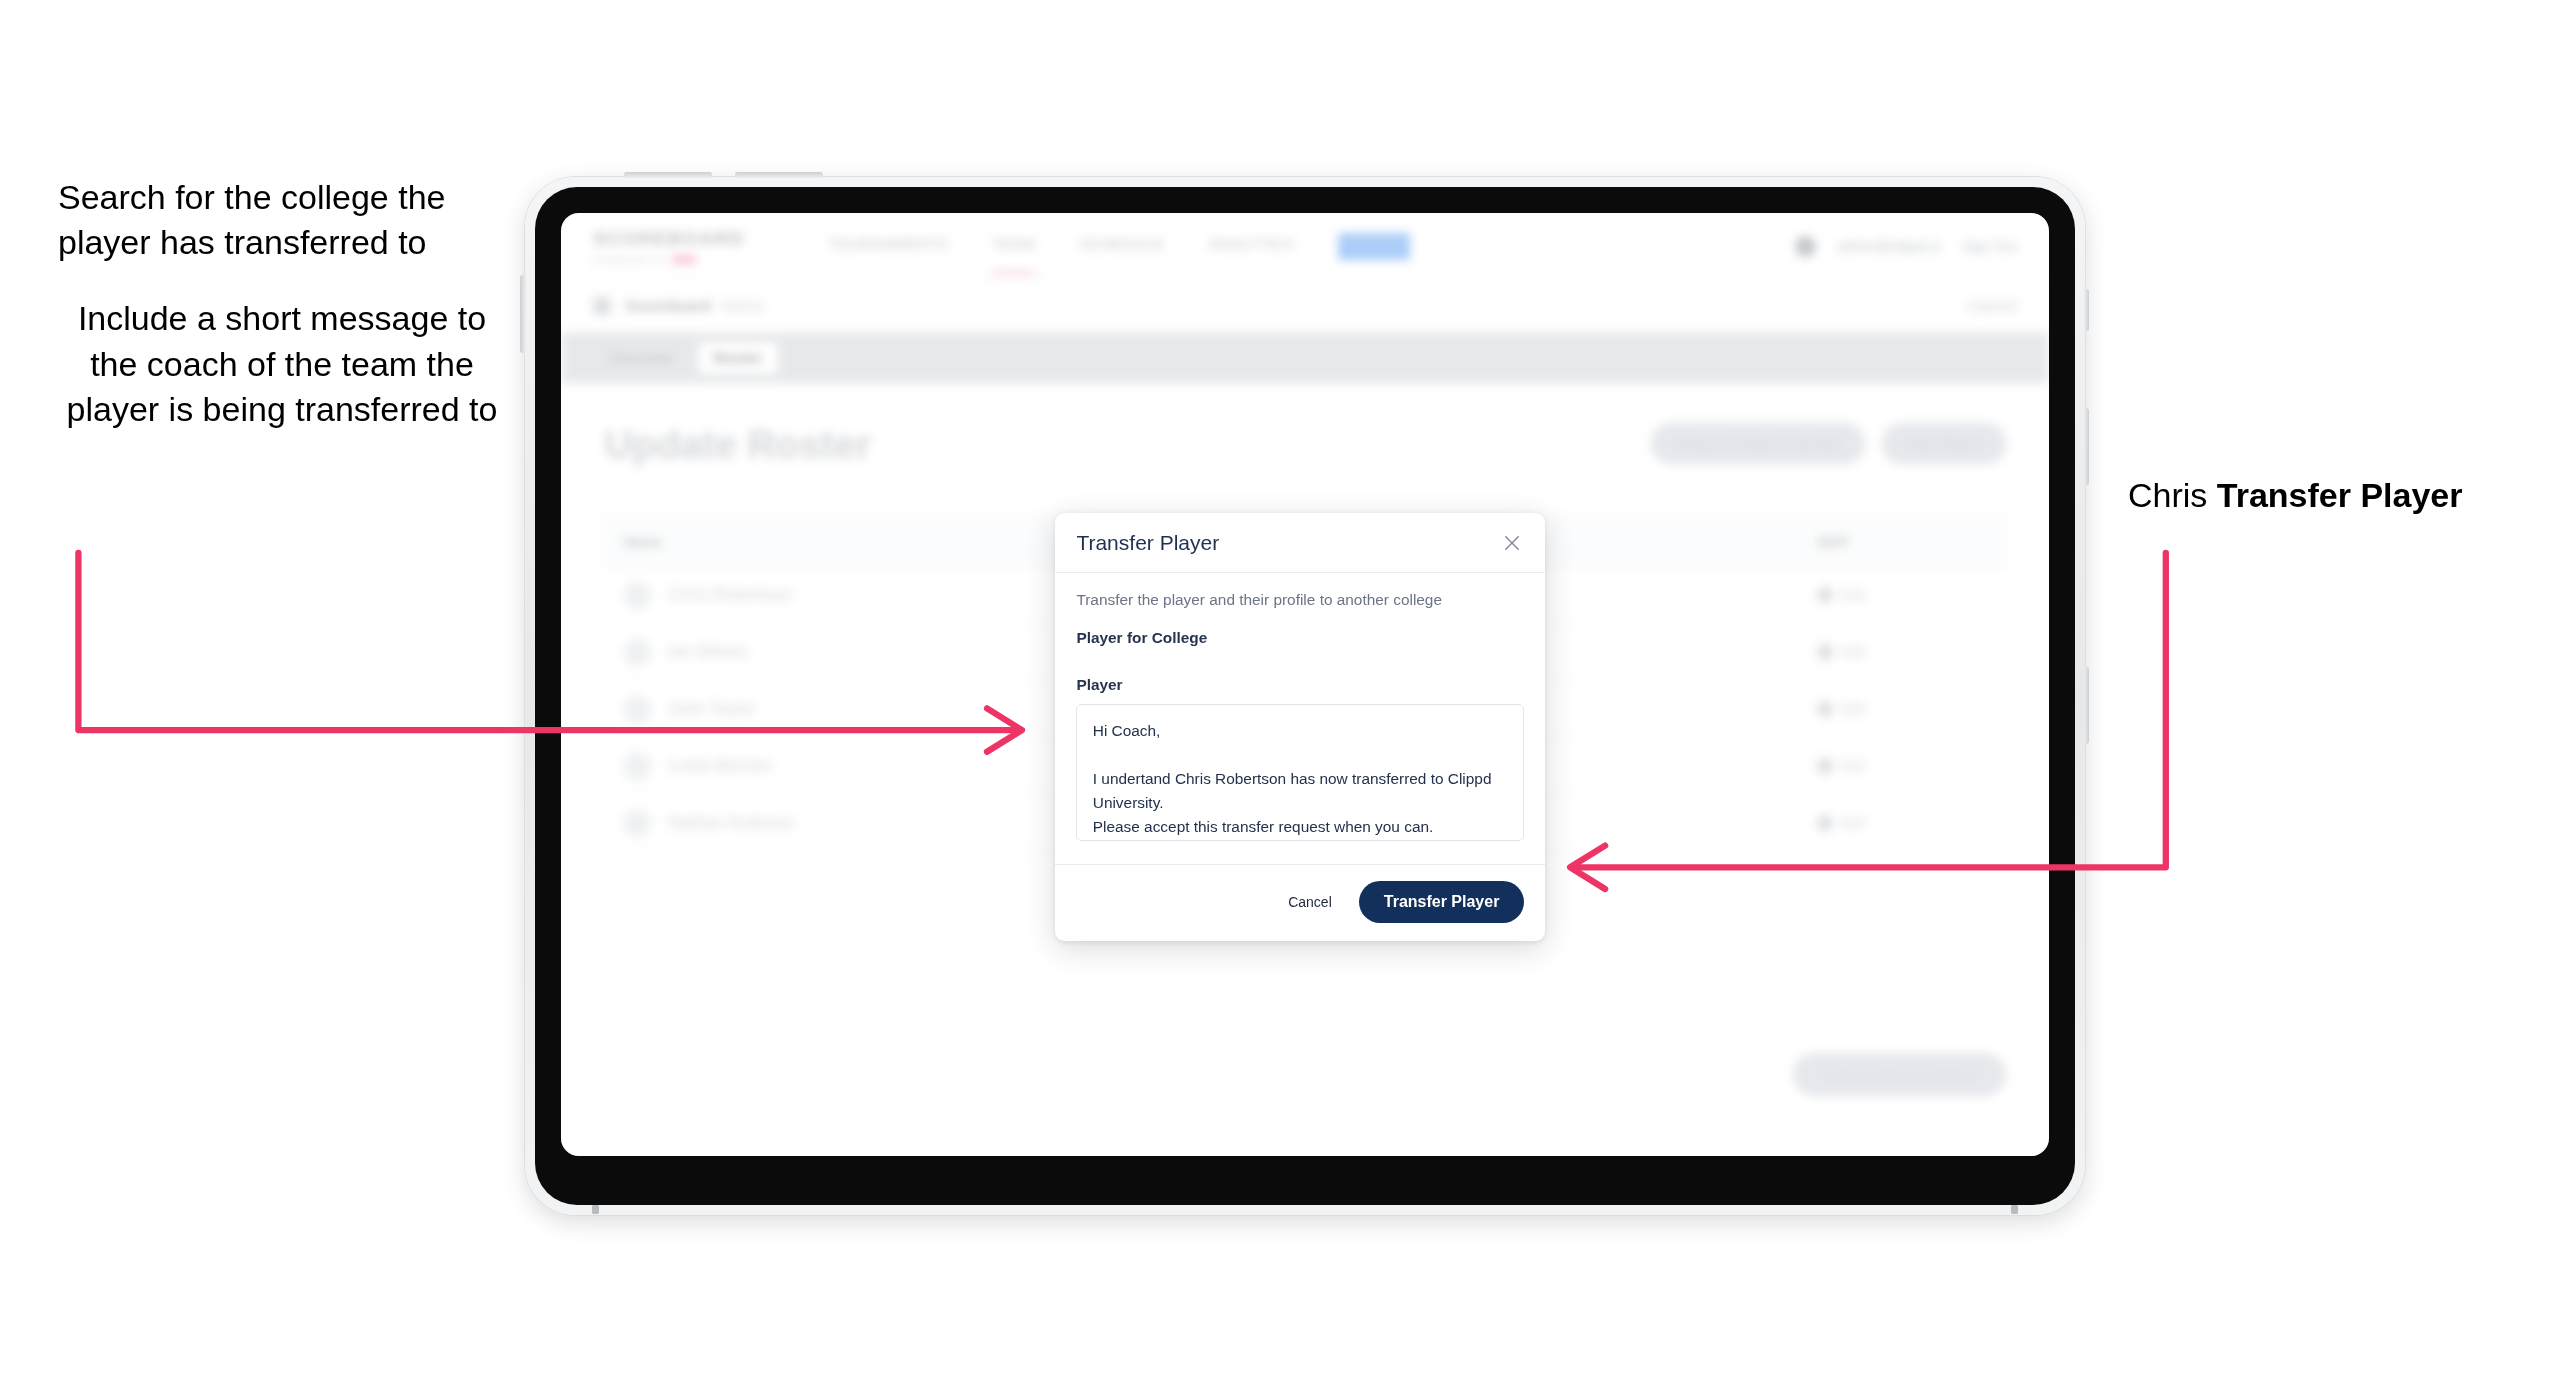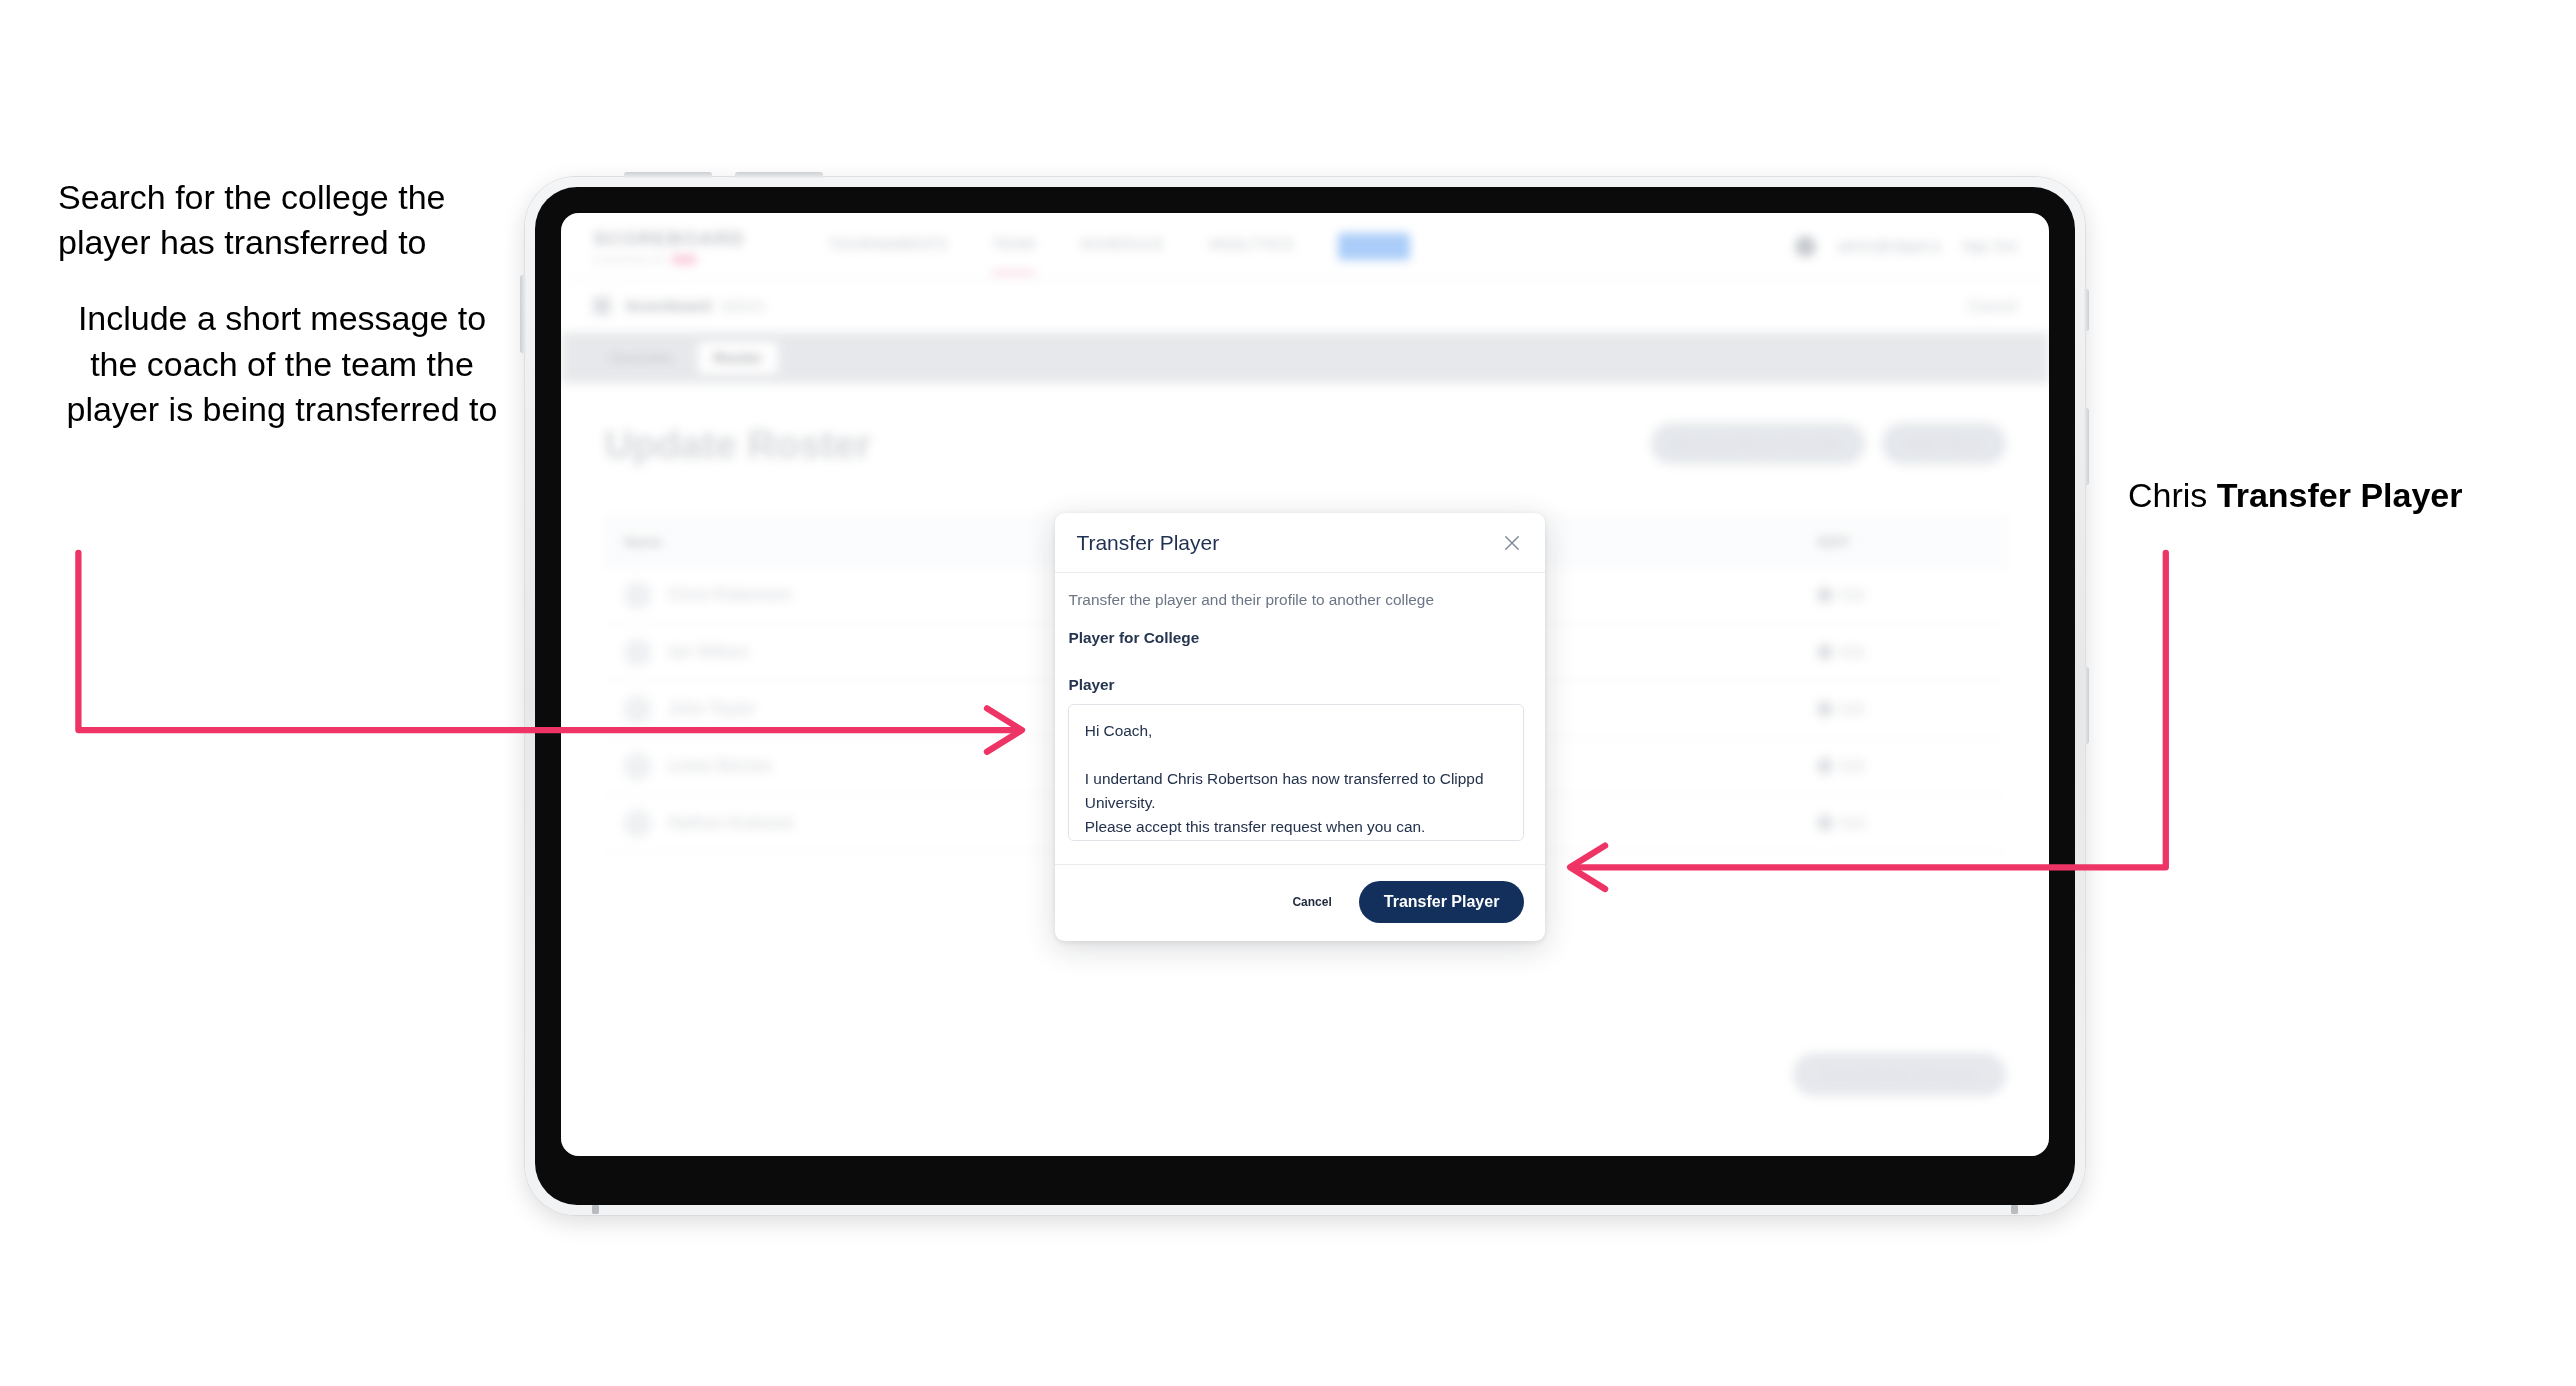--- a/index.html
+++ b/index.html
@@ -255,21 +255,21 @@
     display: flex; align-items: center;
     padding: 18px 21px 17px 21px;
     border-bottom: 0.7px solid #e9ebef;
   }
   .modal-title { font-size: 21px; color: #1f3050; font-weight: 400; }
   .modal-close {
     margin-left: auto; width: 24px; height: 24px;
     display: flex; align-items: center; justify-content: center;
     cursor: pointer;
   }
-  .modal-body { padding: 18px 21px 21px 13px; }
+  .modal-body { padding: 18px 21px 21px 21px; }
   .modal-sub { font-size: 15.4px; color: #6b7585; margin-bottom: 19.6px; }
   .field-label { font-size: 15.4px; color: #26354f; font-weight: 700; margin-bottom: 9.8px; }
   .text-input {
     width: 100%; box-sizing: border-box;
     border: 0.7px solid #dfe3e8; border-radius: 5.6px;
     padding: 14px 15.4px; font-size: 17px; color: #23324c;
     background: #ffffff;
     font-family: "Liberation Sans", sans-serif;
     outline: none;
   }
@@ -286,21 +286,21 @@
     overflow: hidden;
   }
   .modal-footer {
     display: flex; align-items: center; justify-content: flex-end;
     gap: 21px;
     padding: 15.4px 21px 18px 21px;
     border-top: 0.7px solid #e9ebef;
   }
   .btn-cancel {
     background: none; border: none;
-    font-size: 12px; color: #1f2a3d; font-weight: 700;
+    font-size: 14px; color: #1f2a3d; font-weight: 400;
     cursor: pointer;
     font-family: "Liberation Sans", sans-serif;
     margin-left: 21px;
   }
   .btn-primary {
     background: #12305b; color: #ffffff;
     border: none; border-radius: 21px;
     padding: 12px 25px; font-size: 16px; font-weight: 700;
     cursor: pointer;
     font-family: "Liberation Sans", sans-serif;

